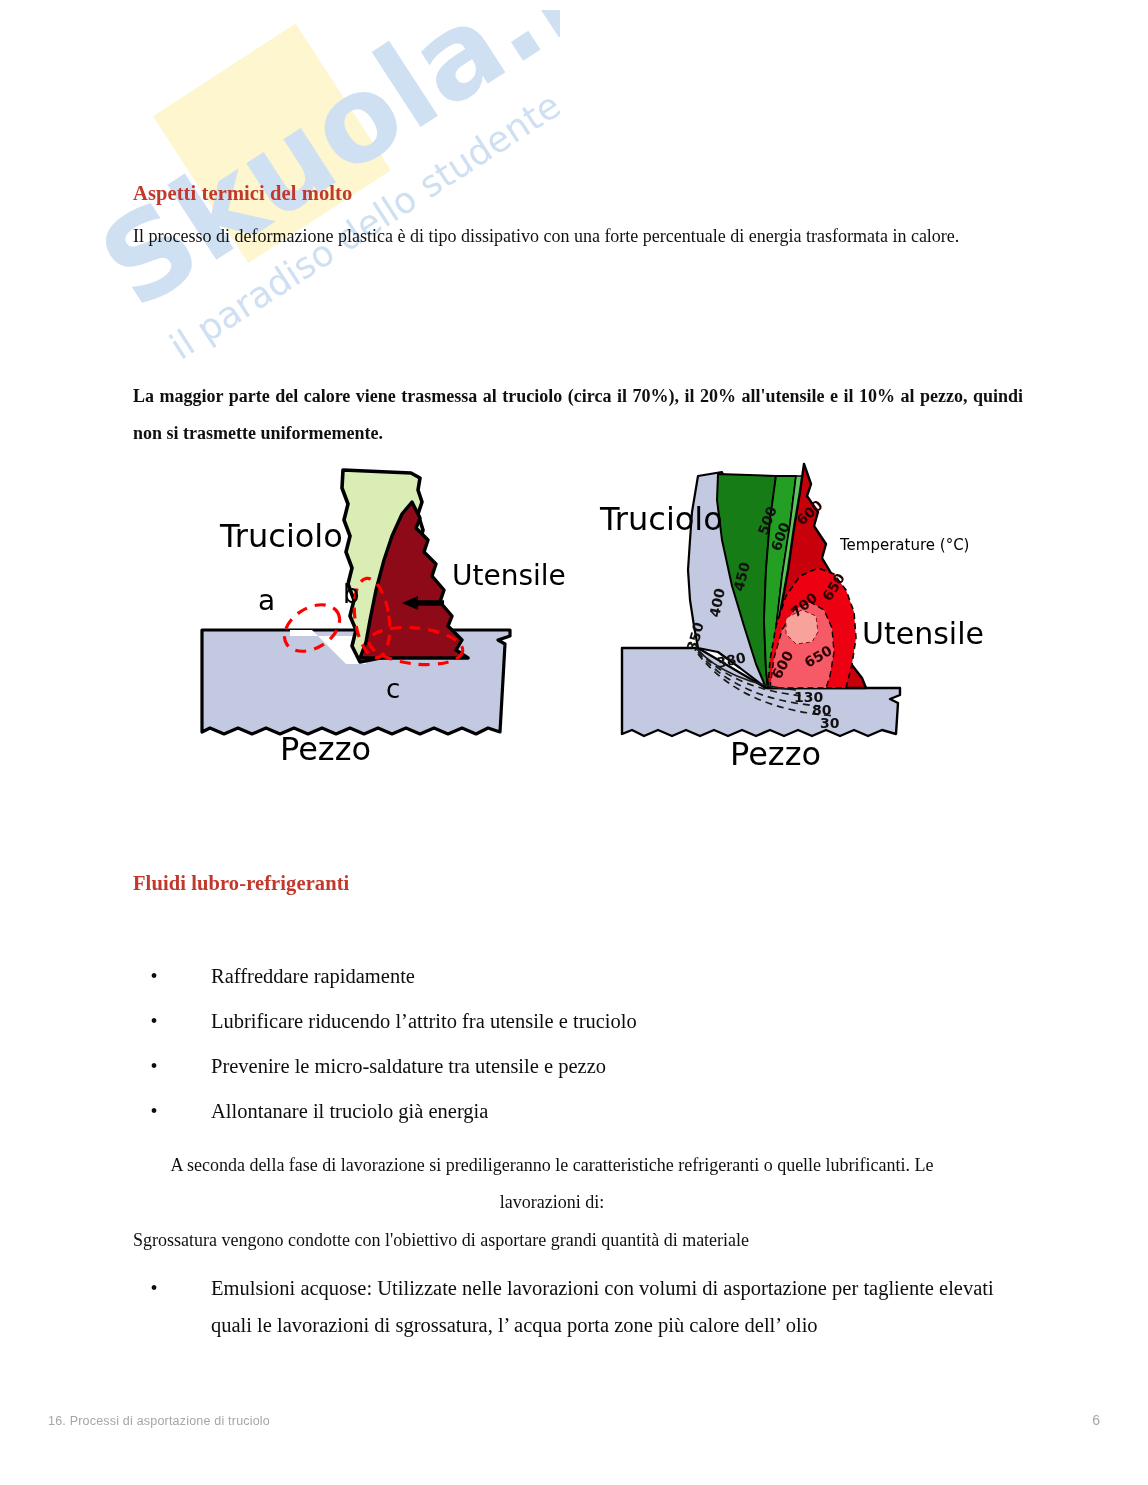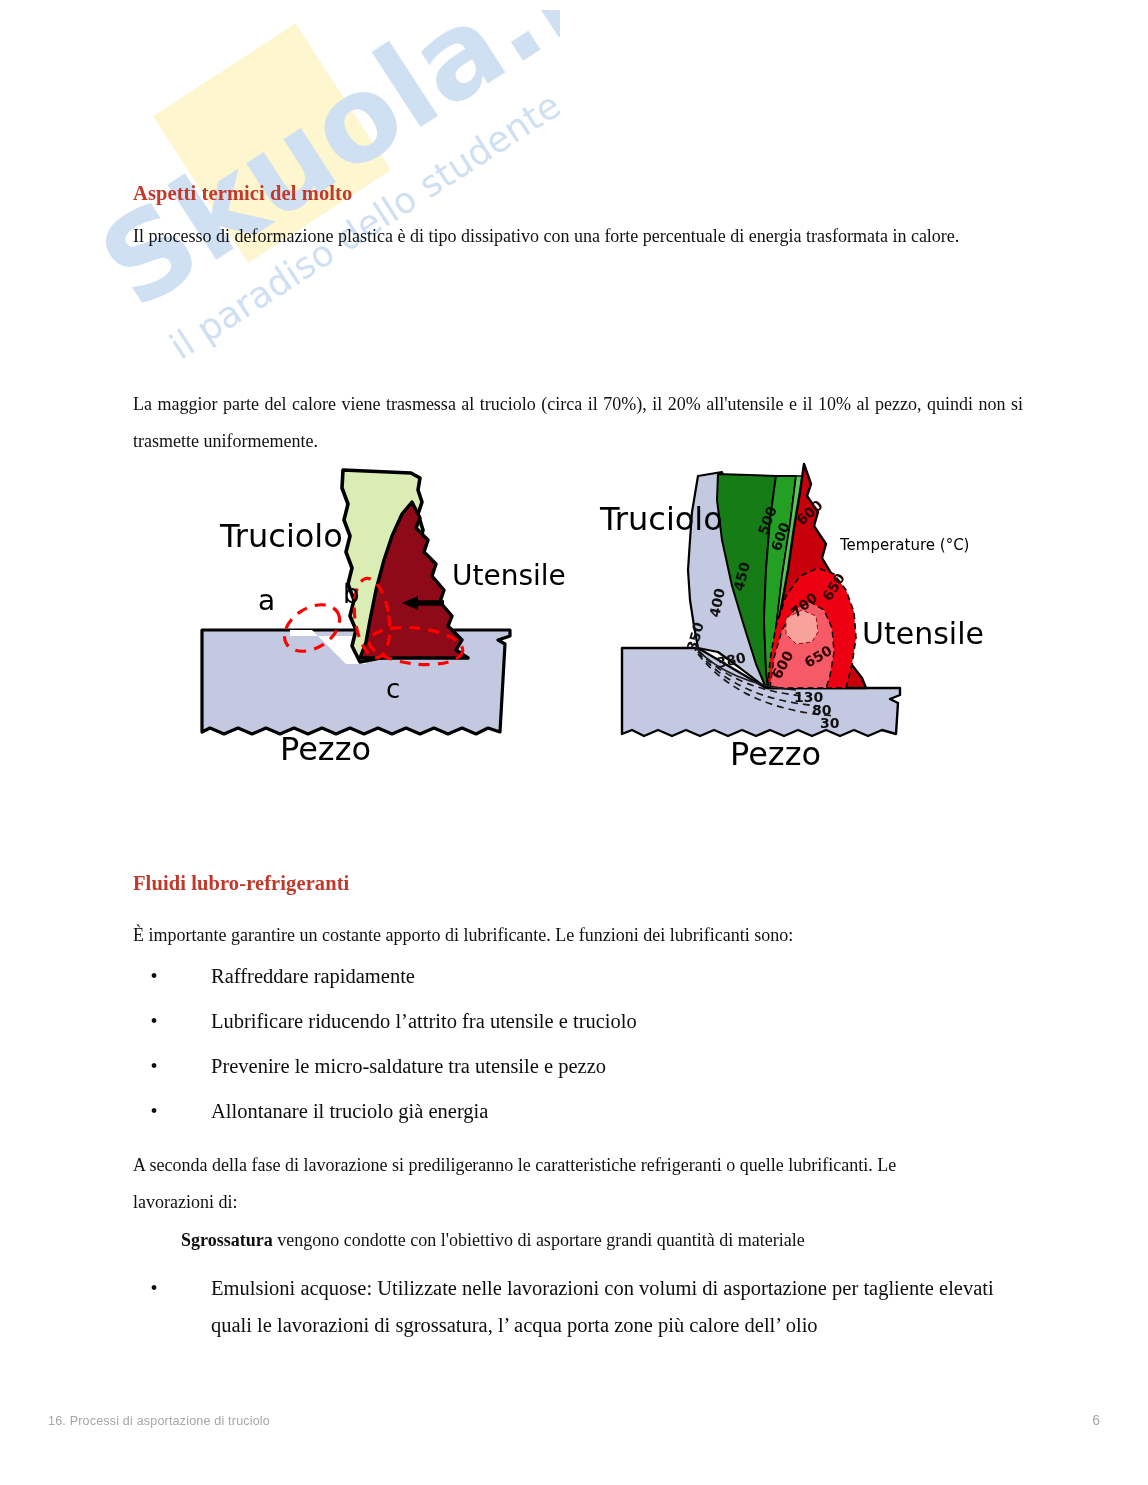--- a/index.html
+++ b/index.html
@@ -67,21 +67,21 @@
   }
   .bullet-dot {
     width: 42px;
     flex: 0 0 42px;
     text-align: center;
     font-size: 20px;
     line-height: 37px;
   }
   .bullet-text { flex: 1 1 auto; margin-left: 36px; }
 
-  b.sg { font-weight: bold; margin-left: 48px; }
+  b.sg { font-weight: normal; }
 
   
   #footer-text {
     position: absolute;
     left: 48px;
     top: 1414px;
     font-family: "Liberation Sans", "DejaVu Sans", sans-serif;
     font-size: 12.5px;
     color: #a6a6a6;
     letter-spacing: 0.2px;
@@ -123,44 +123,43 @@
   </g>
 </svg>
 
 <div id="page">
 
   <div class="h-red" style="top:182px">Aspetti termici del molto</div>
 
   <div class="para just" style="top:218px; width:888px;">Il processo di deformazione plastica è di tipo dissipativo con una forte percentuale di energia trasformata in calore.</div>
 
 
-  <div class="para just" style="top:386px; width:890px;">La maggior parte del calore viene trasmessa al truciolo (circa il 70%), il 20% all'utensile e il 10% al pezzo, quindi non si trasmette uniformemente.</div>
+  <div class="para just" style="top:378px; width:890px;font-weight:bold;">La maggior parte del calore viene trasmessa al truciolo (circa il 70%), il 20% all'utensile e il 10% al pezzo, quindi non si trasmette uniformemente.</div>
 
   <div class="h-red" style="top:872px">Fluidi lubro-refrigeranti</div>
 
-  <div class="para" style="top:917px; width:900px;">È importante garantire un costante apporto di lubrificante. Le funzioni dei lubrificanti sono:</div>
 
   <div class="bullet-row" style="top:958px">
     <span class="bullet-dot">•</span>
     <span class="bullet-text">Raffreddare rapidamente</span>
   </div>
   <div class="bullet-row" style="top:1003px">
     <span class="bullet-dot">•</span>
     <span class="bullet-text">Lubrificare riducendo l’attrito fra utensile e truciolo</span>
   </div>
   <div class="bullet-row" style="top:1048px">
     <span class="bullet-dot">•</span>
     <span class="bullet-text">Prevenire le micro-saldature tra utensile e pezzo</span>
   </div>
   <div class="bullet-row" style="top:1093px">
     <span class="bullet-dot">•</span>
     <span class="bullet-text">Allontanare il truciolo già energia</span>
   </div>
 
-  <div class="para" style="top:1147px; width:838px;">A seconda della fase di lavorazione si prediligeranno le caratteristiche refrigeranti o quelle lubrificanti. Le lavorazioni di:</div>
+  <div class="para" style="top:1147px; width:838px;text-align:center;">A seconda della fase di lavorazione si prediligeranno le caratteristiche refrigeranti o quelle lubrificanti. Le lavorazioni di:</div>
 
   <div class="para" style="top:1222px; width:900px;"><b class="sg">Sgrossatura</b><span> vengono condotte con l'obiettivo di asportare grandi quantità di materiale</span></div>
 
   <div class="bullet-row" style="top:1270px; width:876px;">
     <span class="bullet-dot">•</span>
     <span class="bullet-text">Emulsioni acquose: Utilizzate nelle lavorazioni con volumi di asportazione per tagliente elevati quali le lavorazioni di sgrossatura, l’ acqua porta zone più calore dell’ olio</span>
   </div>
 
   <div id="footer-text">16. Processi di asportazione di truciolo</div>
   <div id="footer-page">6</div>

